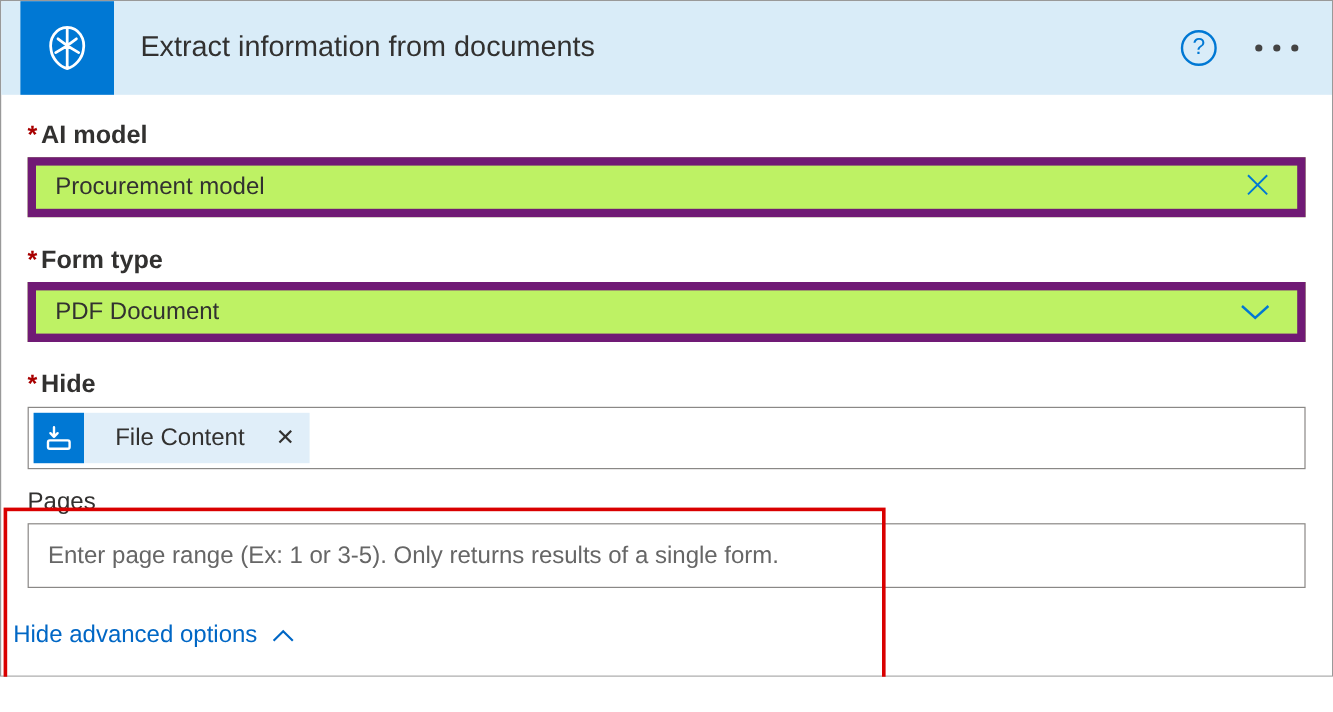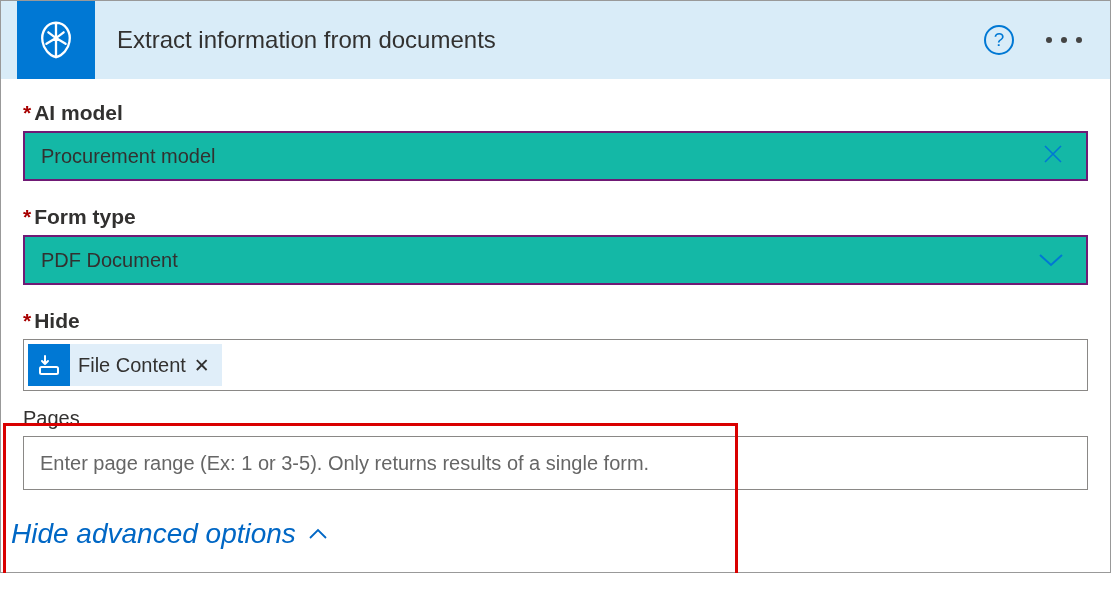--- a/index.html
+++ b/index.html
@@ -70,28 +70,28 @@
     margin-bottom: 6px;
     color: #323130;
     font-weight: bold;
   }
   .req-star {
     color: #a80000;
     margin-right: 3px;
   }
   .field-input {
     width: 100%;
-    border: 2px solid #701a75;
+    border: 7px solid #701a75;
     height: 50px;
     display: flex;
     align-items: center;
     padding: 16px 16px;
     font-size: 20px;
     color: #323130;
-    background: #14b8a6;
+    background: #bef264;
     margin-bottom: 24px;
     position: relative;
   }
   .field-input .value { flex: 1; }
   .clear-x {
     color: #0078d4;
     font-size: 26px;
     cursor: pointer;
     padding: 0 6px;
   }
@@ -109,21 +109,21 @@
     align-items: center;
     padding: 4px;
     margin-bottom: 0;
   }
   .token {
     display: flex;
     align-items: center;
     background: #e0eef9;
     height: 42px;
     padding-right: 12px;
-    gap: 8px;
+    gap: 26px;
   }
   .token-icon {
     width: 42px;
     height: 42px;
     background: #0078d4;
     display: flex;
     align-items: center;
     justify-content: center;
   }
   .token-label {
@@ -157,28 +157,27 @@
     font-size: 20px;
     color: #323130;
     background: #fff;
   }
   .pages-input::placeholder {
     color: #666;
   }
   .hide-adv {
     margin-top: 28px;
     color: #0067c5;
-    font-size: 28px;
+    font-size: 20px;
     display: flex;
     align-items: center;
     gap: 12px;
     cursor: pointer;
     margin-left: -12px;
     padding-left: 0;
-    font-style: italic;
   }
   .hide-adv svg { display: block; }
   .outer { position: relative; width: 1111px; }
 </style>
 </head>
 <body>
 
 <div class="outer">
 <div class="card">
   <div class="card-header">

